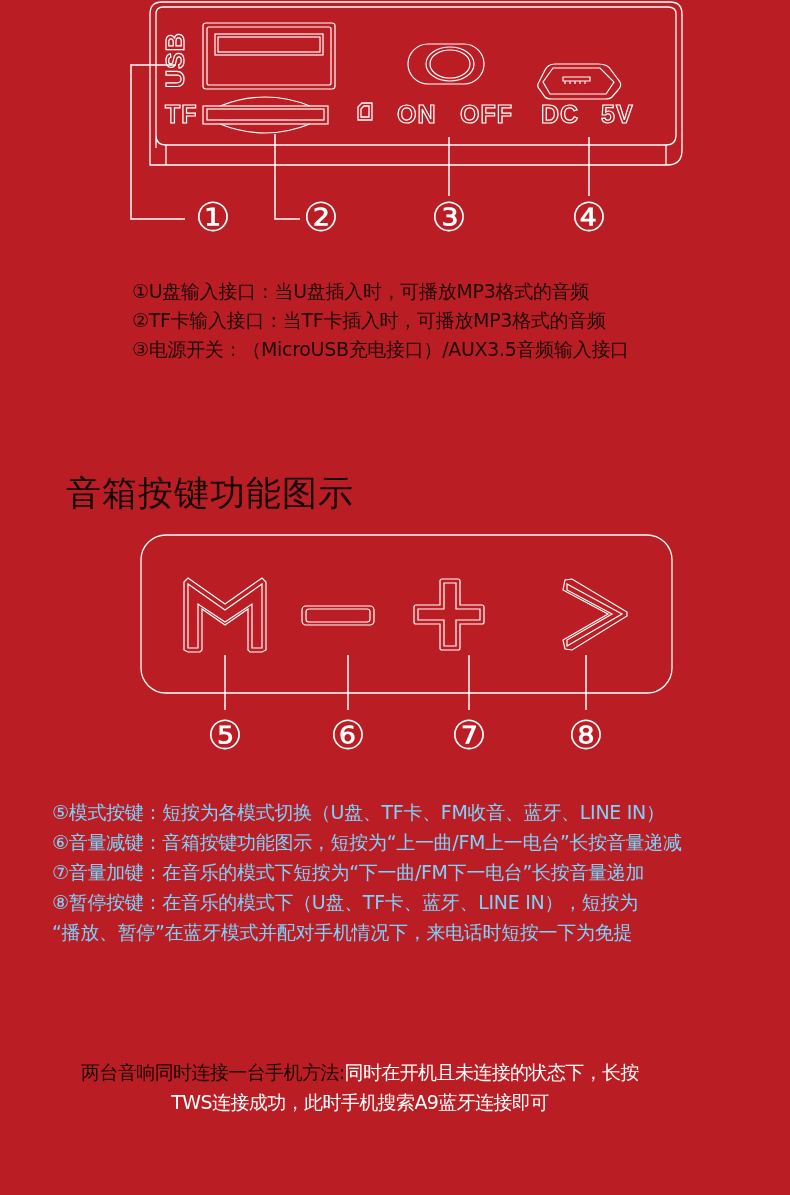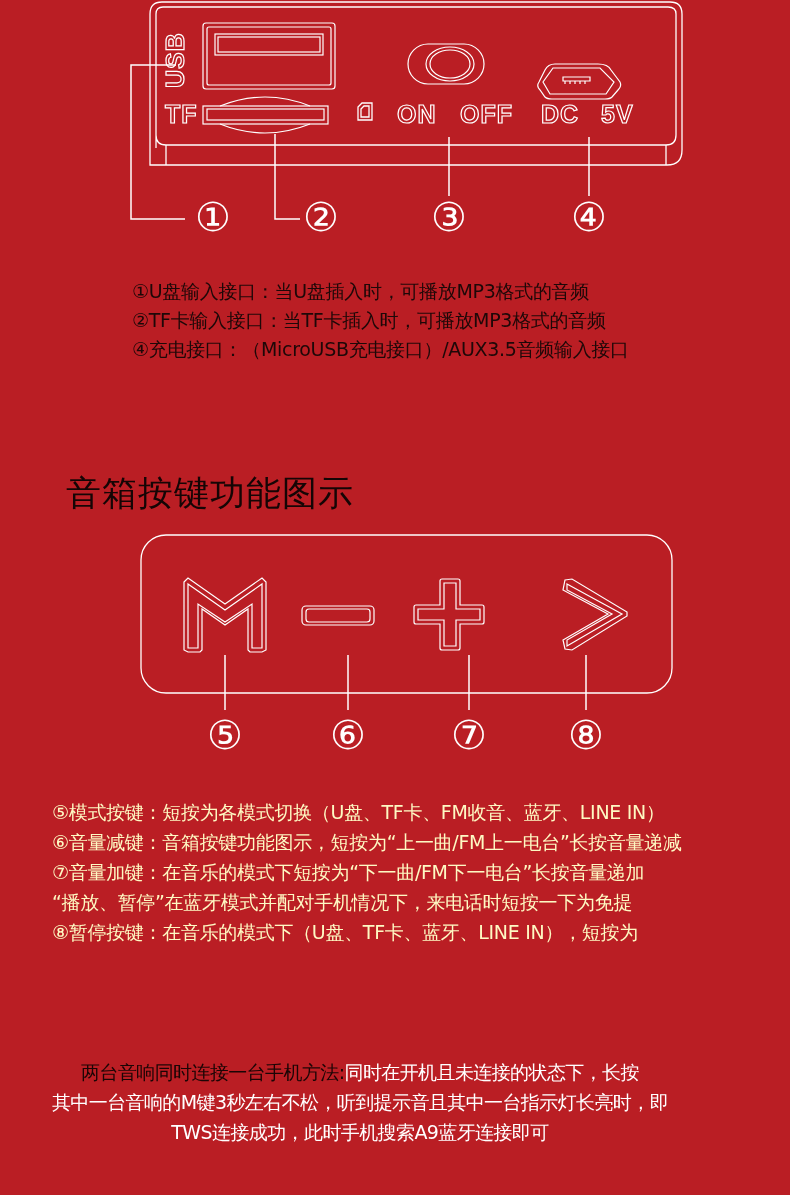--- a/index.html
+++ b/index.html
@@ -20,21 +20,21 @@
   }
   .desc-block { position: absolute; left: 114px; top: 277px; margin-left: 18px; }
   .desc-line {
     font-size: 19px; line-height: 29px; white-space: nowrap; color: #1d0808; letter-spacing: -0.3px;
   }
   .section-title {
     position: absolute; left: 66px; top: 470px;
     font-size: 35px; font-weight: normal; color: #150505; letter-spacing: 1px;
   }
   .key-desc { position: absolute; left: 52px; top: 797px; }
-  .key-line { font-size: 19px; line-height: 30px; white-space: nowrap; color: #fef9c3; letter-spacing: -0.3px; }
+  .key-line { font-size: 19px; line-height: 30px; white-space: nowrap; color: #7dd3fc; letter-spacing: -0.3px; }
   .tws {
     position: absolute; left: 0; width: 720px; top: 1057px; text-align: center;
     font-size: 19px; line-height: 30px; color: #fff; letter-spacing: -0.6px;
   }
   .tws .hl { color: #1a0505; }
 </style>
 </head>
 <body>
 
 <div>
@@ -96,21 +96,21 @@
 
   <div class="circnum" style="left:188px; top:197px;">①</div>
   <div class="circnum" style="left:296px; top:197px;">②</div>
   <div class="circnum" style="left:424px; top:197px;">③</div>
   <div class="circnum" style="left:564px; top:197px;">④</div>
 </div>
 
 <div class="desc-block">
   <div class="desc-line">①U盘输入接口：当U盘插入时，可播放MP3格式的音频</div>
   <div class="desc-line">②TF卡输入接口：当TF卡插入时，可播放MP3格式的音频</div>
-  <div class="desc-line">④充电接口：（MicroUSB充电接口）/AUX3.5音频输入接口</div>
+  <div class="desc-line">③电源开关：（MicroUSB充电接口）/AUX3.5音频输入接口</div>
 </div>
 
 <div class="section-title">音箱按键功能图示</div>
 
 <div>
   <svg width="790" height="800" viewBox="0 0 790 800" style="top:0">
     <rect x="141" y="535" width="531" height="158" rx="25" fill="none" stroke="#fff" stroke-width="1.3"></rect>
 
     <g fill="none" stroke="#fff" stroke-width="1.2">
       <path d="M184,582 L188,578 L225,604 L262,578 L266,582 L266,650 L262,652 L250,652 L248,650 L248,609 L225,625 L202,609 L202,650 L200,652 L188,652 L184,650 Z"></path>
@@ -142,23 +142,22 @@
   <div class="circnum" style="left:200px; top:715px;">⑤</div>
   <div class="circnum" style="left:323px; top:715px;">⑥</div>
   <div class="circnum" style="left:444px; top:715px;">⑦</div>
   <div class="circnum" style="left:561px; top:715px;">⑧</div>
 </div>
 
 <div class="key-desc">
   <div class="key-line">⑤模式按键：短按为各模式切换（U盘、TF卡、FM收音、蓝牙、LINE IN）</div>
   <div class="key-line">⑥音量减键：音箱按键功能图示，短按为“上一曲/FM上一电台”长按音量递减</div>
   <div class="key-line">⑦音量加键：在音乐的模式下短按为“下一曲/FM下一电台”长按音量递加</div>
+  <div class="key-line">⑧暂停按键：在音乐的模式下（U盘、TF卡、蓝牙、LINE IN），短按为</div>
   <div class="key-line"> “播放、暂停”在蓝牙模式并配对手机情况下，来电话时短按一下为免提</div>
-  <div class="key-line">⑧暂停按键：在音乐的模式下（U盘、TF卡、蓝牙、LINE IN），短按为</div>
 </div>
 
 <div class="tws">
   <div>
     <span class="hl">两台音响同时连接一台手机方法:</span><span>同时在开机且未连接的状态下，长按</span>
   </div>
-  <div>其中一台音响的M键3秒左右不松，听到提示音且其中一台指示灯长亮时，即</div>
   <div>TWS连接成功，此时手机搜索A9蓝牙连接即可</div>
 </div>
 
 </body></html>

